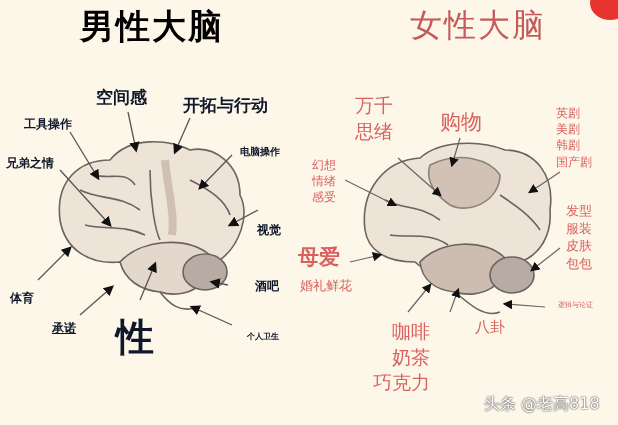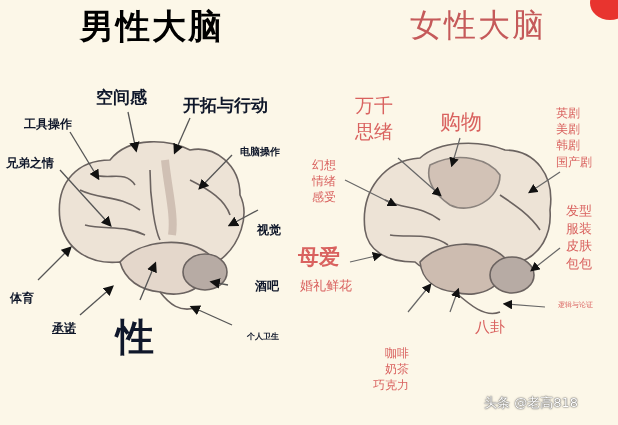--- a/index.html
+++ b/index.html
@@ -6,21 +6,21 @@
   body{width:618px;height:425px;background:#fcf7e8;position:relative;overflow:hidden;font-family:"DejaVu Sans",sans-serif;}
   .abs{position:absolute;white-space:nowrap;}
   .title-m{left:80px;top:4px;font-size:34px;color:#000000;font-weight:bold;letter-spacing:2px;}
   .title-f{left:410px;top:4px;font-size:32px;color:#c55a5a;letter-spacing:2px;}
   .lbl-m{color:#0f172a;font-weight:bold;}
   .lbl-f{color:#d9625f;}
   .stack{line-height:1.35;text-align:left;}
   .stack span{display:block;}
   svg.brains{position:absolute;left:0;top:0;}
   .corner{right:-12px;top:-14px;width:40px;height:34px;border-radius:50%;background:#e8342f;}
-  .watermark{left:484px;top:394px;font-size:13px;color:#ffffff;text-shadow:0 0 2px #555,0 0 1px #333;}
+  .watermark{left:484px;top:394px;font-size:16px;color:#ffffff;text-shadow:0 0 2px #555,0 0 1px #333;}
 </style>
 </head>
 <body>
 
 <div class="abs corner"></div>
 
 <div class="abs title-m">男性大脑</div>
 <div class="abs title-f">女性大脑</div>
 
 <svg class="brains" width="618" height="425">
@@ -104,20 +104,20 @@
 </div>
 <div class="abs lbl-f stack" style="left:566px;top:202px;font-size:13px;">
   <span>发型</span>
   <span>服装</span>
   <span>皮肤</span>
   <span>包包</span>
 </div>
 <div class="abs lbl-f" style="left:298px;top:243px;font-size:21px;font-weight:bold;">母爱</div>
 <div class="abs lbl-f" style="left:300px;top:277px;font-size:13px;">婚礼鲜花</div>
 <div class="abs lbl-f" style="left:558px;top:300px;font-size:7px;">逻辑与论证</div>
-<div class="abs lbl-f stack" style="left:373px;top:319px;font-size:12px;text-align:right;margin-top:26px;">
+<div class="abs lbl-f stack" style="left:373px;top:319px;font-size:19px;text-align:right;">
   <span style="padding-left:12px">咖啡</span>
   <span style="padding-left:12px">奶茶</span>
   <span>巧克力</span>
 </div>
 <div class="abs lbl-f" style="left:435px;top:318px;font-size:15px;margin-left:40px;">八卦</div>
 
 <div class="abs watermark">头条 @老高818</div>
 
 </body></html>

